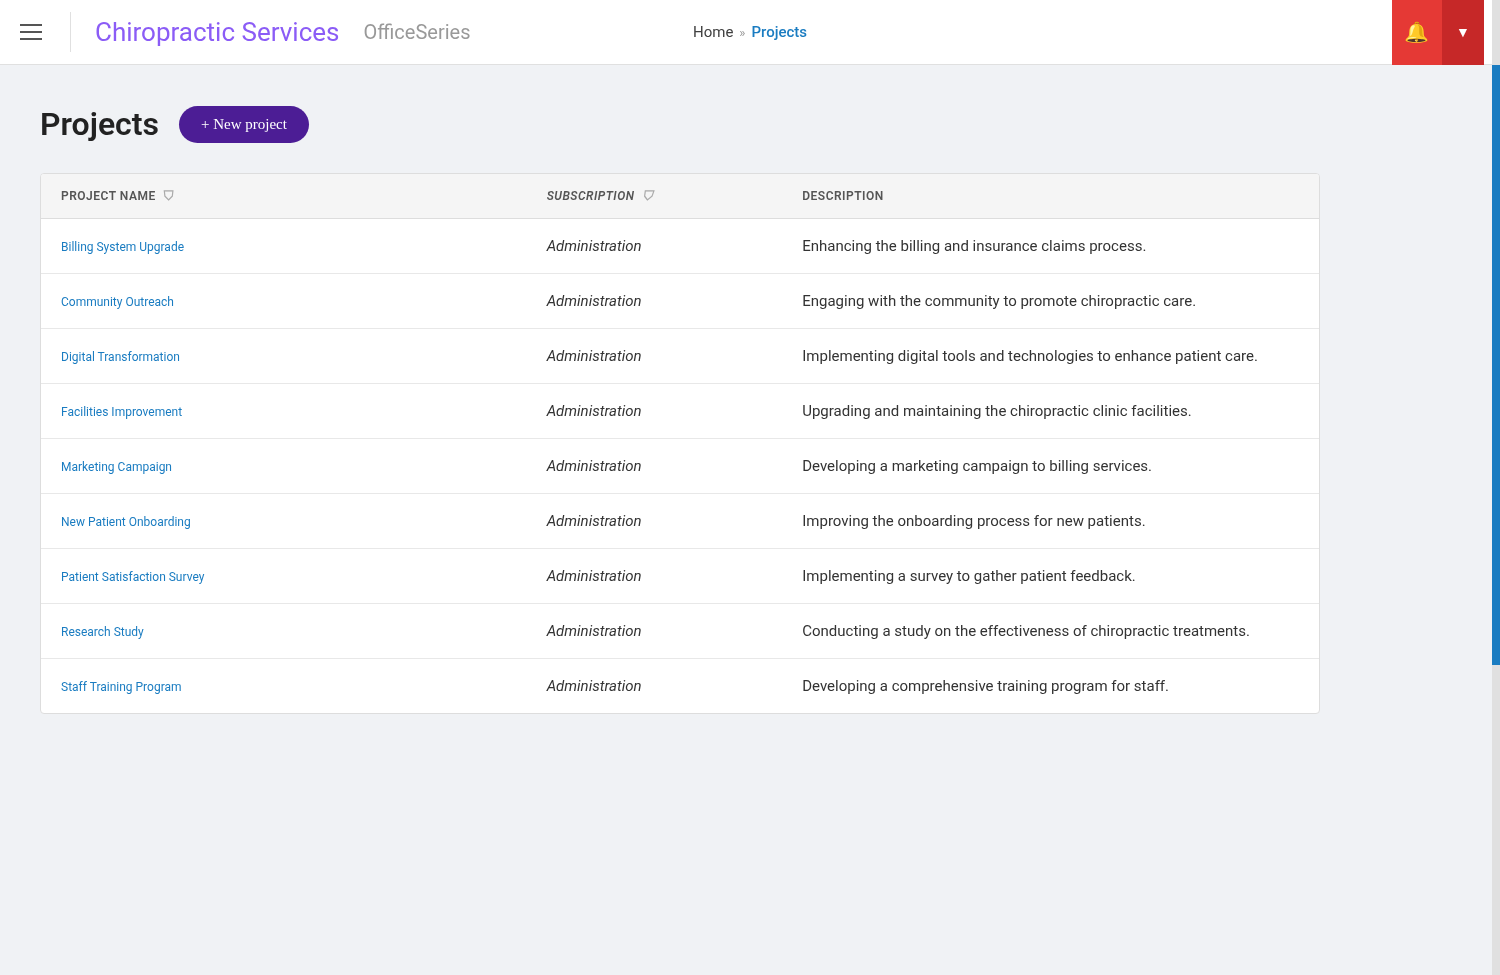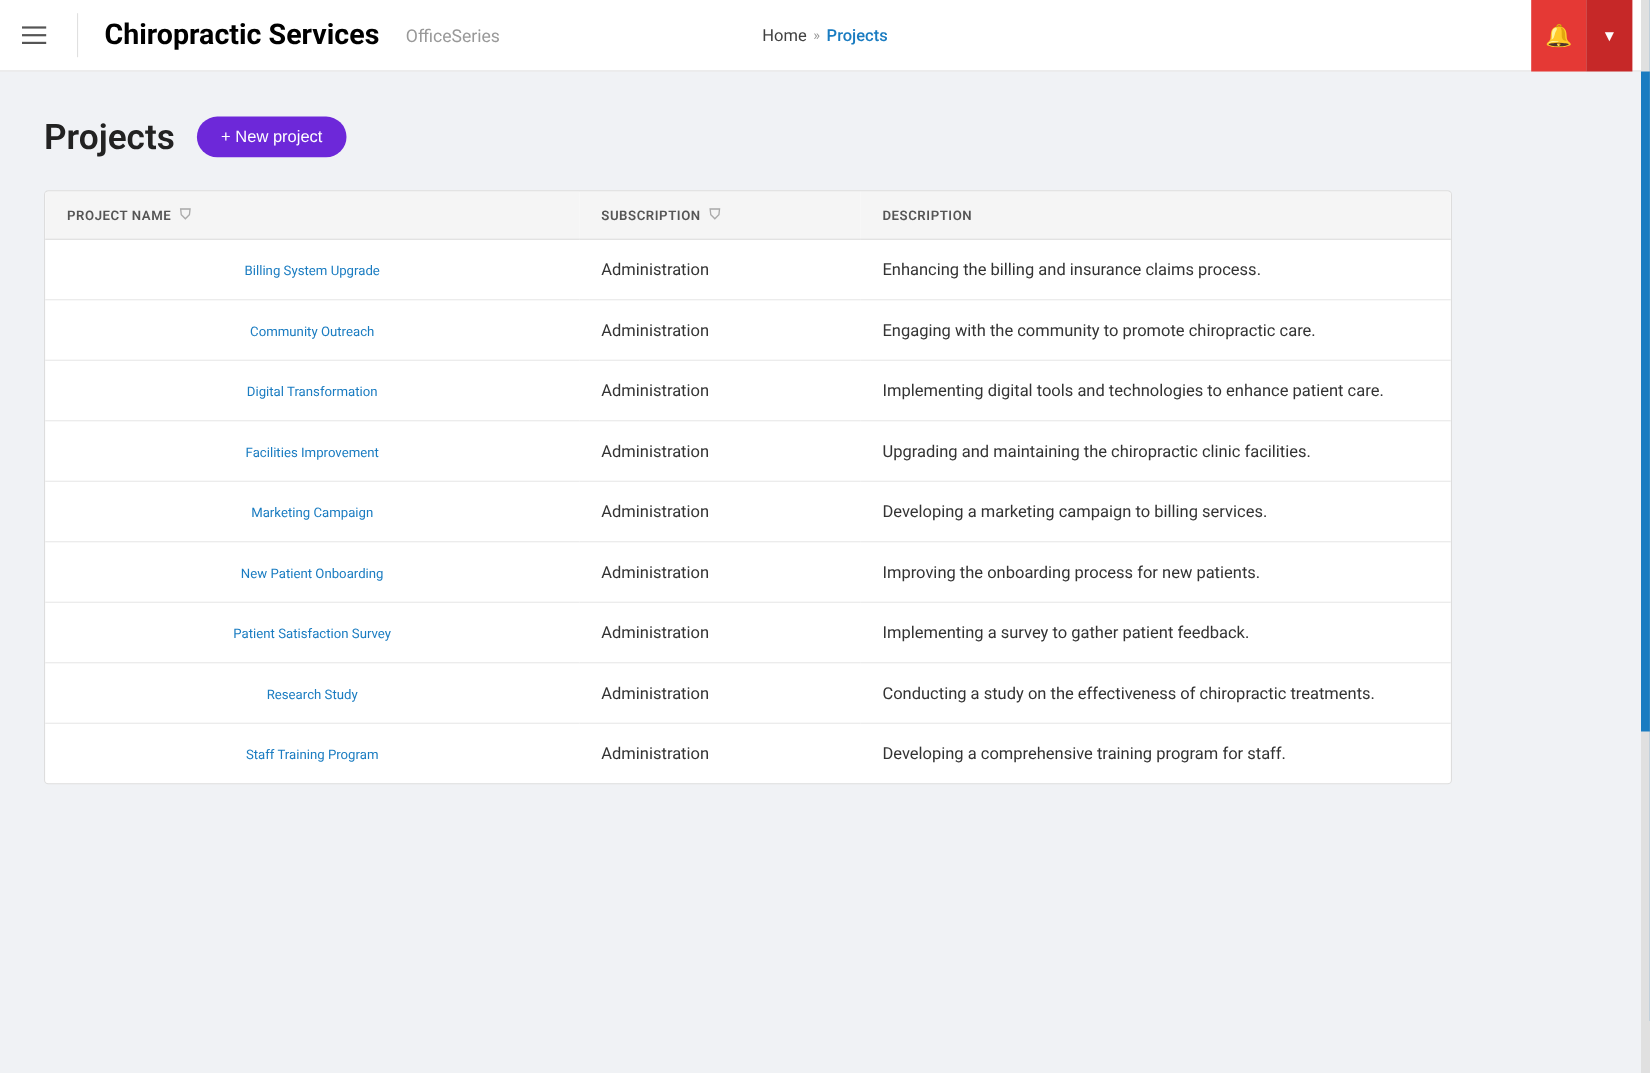--- a/index.html
+++ b/index.html
@@ -38,25 +38,25 @@
       background: #555;
     }
     .divider-vertical {
       width: 1px;
       height: 40px;
       background: #e0e0e0;
       margin: 0 8px;
     }
     .app-title {
       font-size: 26px;
-      font-weight: 700;
-      color: #000000;
+      font-weight: 400;
+      color: #8b5cf6;
     }
     .app-subtitle {
-      font-size: 16px;
+      font-size: 20px;
       color: #999;
       margin-left: 8px;
     }
     .header-nav {
       position: absolute;
       left: 50%;
       transform: translateX(-50%);
       display: flex;
       align-items: center;
       gap: 6px;
@@ -117,31 +117,32 @@
       align-items: center;
       gap: 20px;
       margin-bottom: 30px;
     }
     .page-title {
       font-size: 32px;
       font-weight: 600;
       color: #222;
     }
     .btn-new-project {
-      background: #6d28d9;
+      background: #4c1d95;
       color: #fff;
       border: none;
       border-radius: 25px;
       padding: 10px 22px;
       font-size: 15px;
       font-weight: 500;
       cursor: pointer;
       display: flex;
       align-items: center;
       gap: 6px;
+      font-family: Liberation Serif, serif;
     }
 
     
     .table-container {
       background: #fff;
       border: 1px solid #ddd;
       border-radius: 4px;
       overflow: hidden;
       width: 100%;
     }
@@ -181,22 +182,22 @@
     tbody td {
       padding: 18px 20px;
       font-size: 15px;
       vertical-align: middle;
     }
     .project-link {
       color: #1a7cc1;
       text-decoration: none;
       font-size: 12px;
     }
-    .col-name { width: 38%; text-align: center; }
-    .col-sub { width: 20%; }
+    .col-name { width: 38%; }
+    .col-sub { width: 20%; font-style: italic; }
     .col-desc { width: 42%; }
 
     
     .scrollbar-accent {
       position: fixed;
       right: 0;
       top: 0;
       width: 8px;
       height: 100%;
       background: #e0e0e0;

